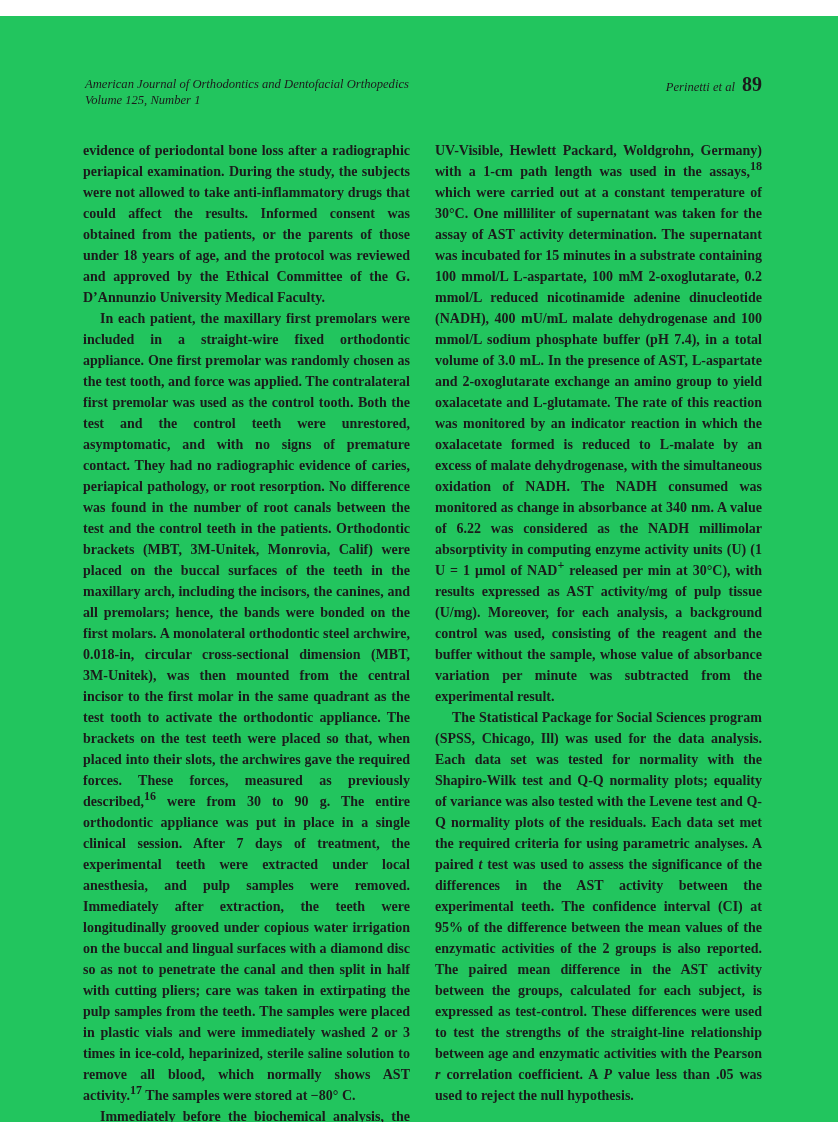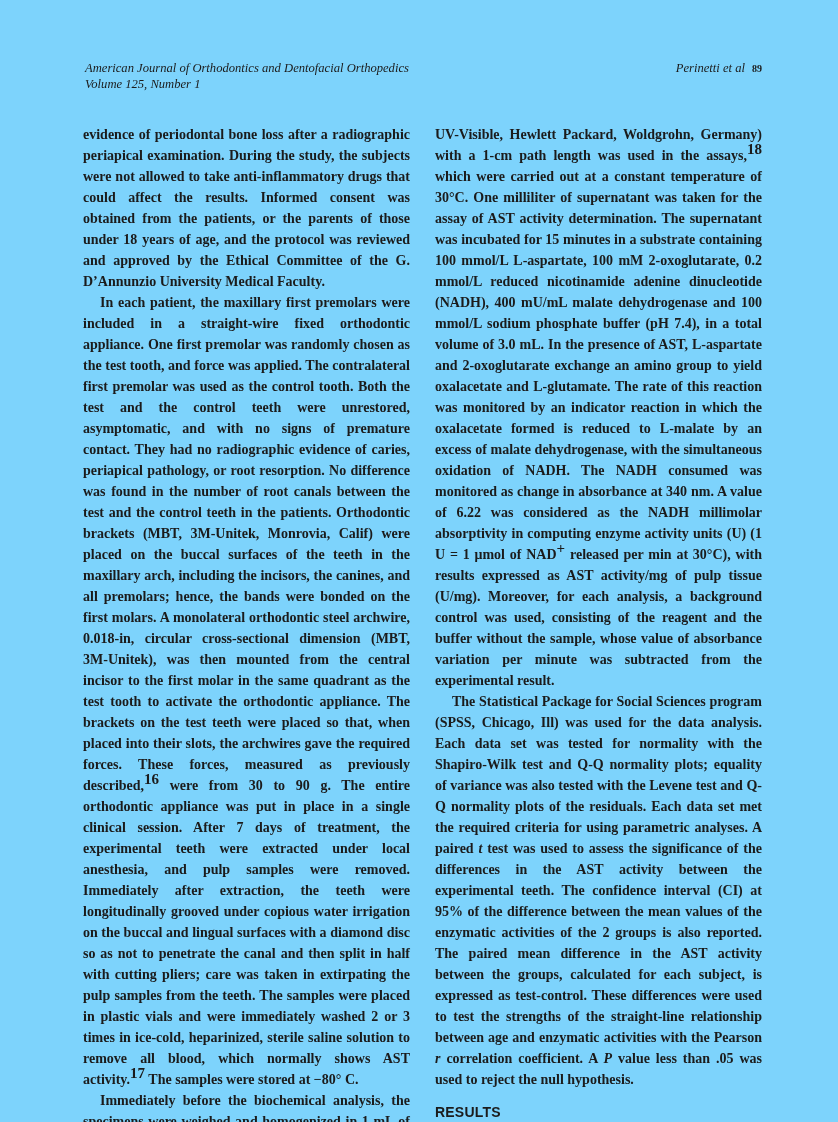--- a/index.html
+++ b/index.html
@@ -11,21 +11,22 @@
   body {
     width: 838px;
     height: 1122px;
     position: relative;
     font-family: "Liberation Serif", serif;
     color: #1b1b1b;
   }
   .page {
     position: absolute;
     inset: 0;
-    background: #7dd3fc;
+    background: #22c55e;
+    margin-top: 16px;
   }
   .header {
     position: absolute;
     left: 85px;
     right: 76px;
     top: 60px;
     display: flex;
     justify-content: space-between;
     align-items: flex-start;
     font-size: 12.6px;
@@ -36,21 +37,21 @@
   }
   .header-right {
     white-space: nowrap;
   }
   .authors {
     font-style: italic;
     font-family: Liberation Serif, serif;
   }
   .page-number {
     font-weight: 700;
-    font-size: 10px;
+    font-size: 20px;
     margin-left: 7px;
   }
   .columns {
     position: absolute;
     left: 83px;
     top: 124px;
     width: 679px;
     display: flex;
     gap: 25px;
   }
@@ -72,21 +73,21 @@
     font-family: "Liberation Sans", sans-serif;
     font-weight: 700;
     font-size: 14px;
     letter-spacing: 0.2px;
     margin: 12px 0 7px 0;
     text-align: left;
   }
   .run-n { font-style: normal; }
   .run-i { font-style: italic; }
   .run-sup {
-    font-size: 15px;
+    font-size: 12px;
     vertical-align: super;
     line-height: 0;
   }
 </style>
 </head>
 <body>
 
 <div class="page">
   <div class="header">
     <div class="header-left">

